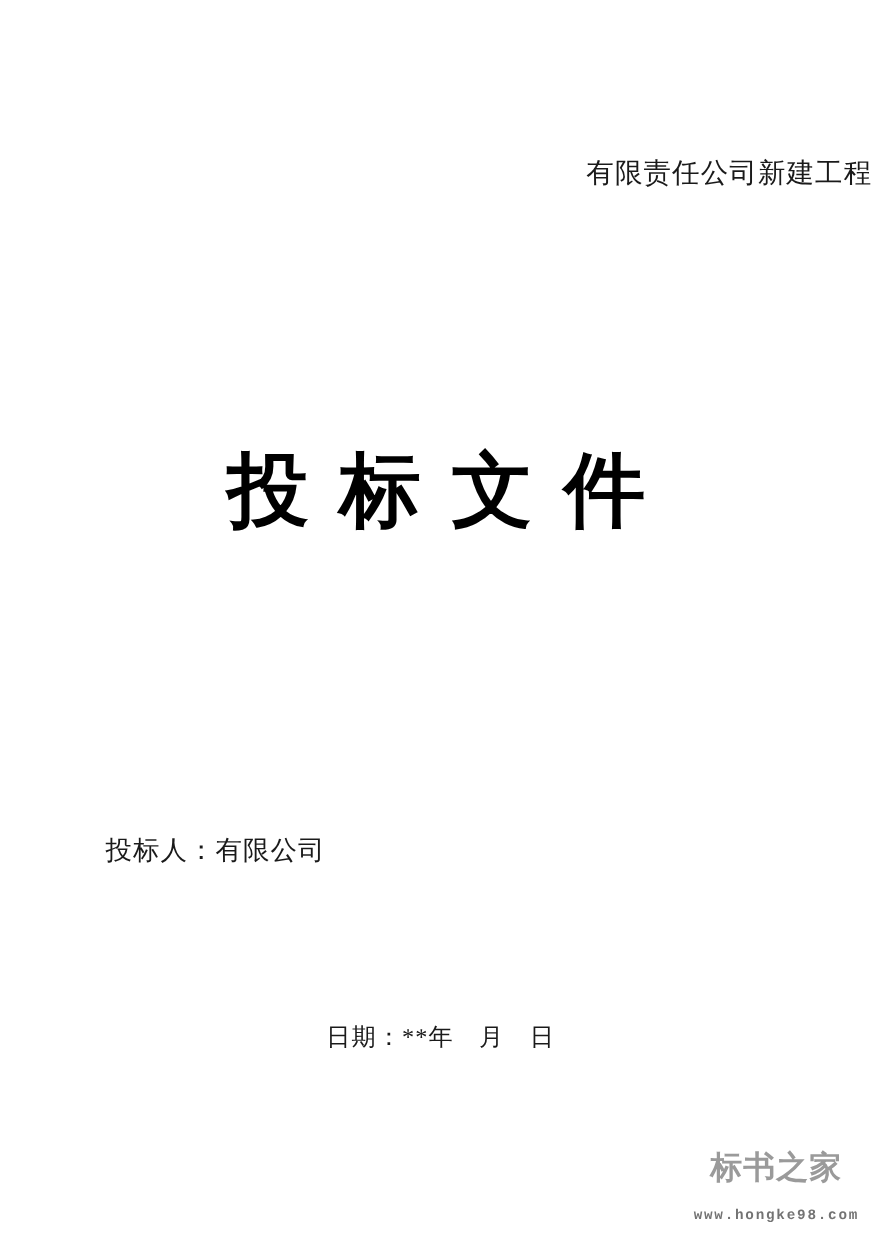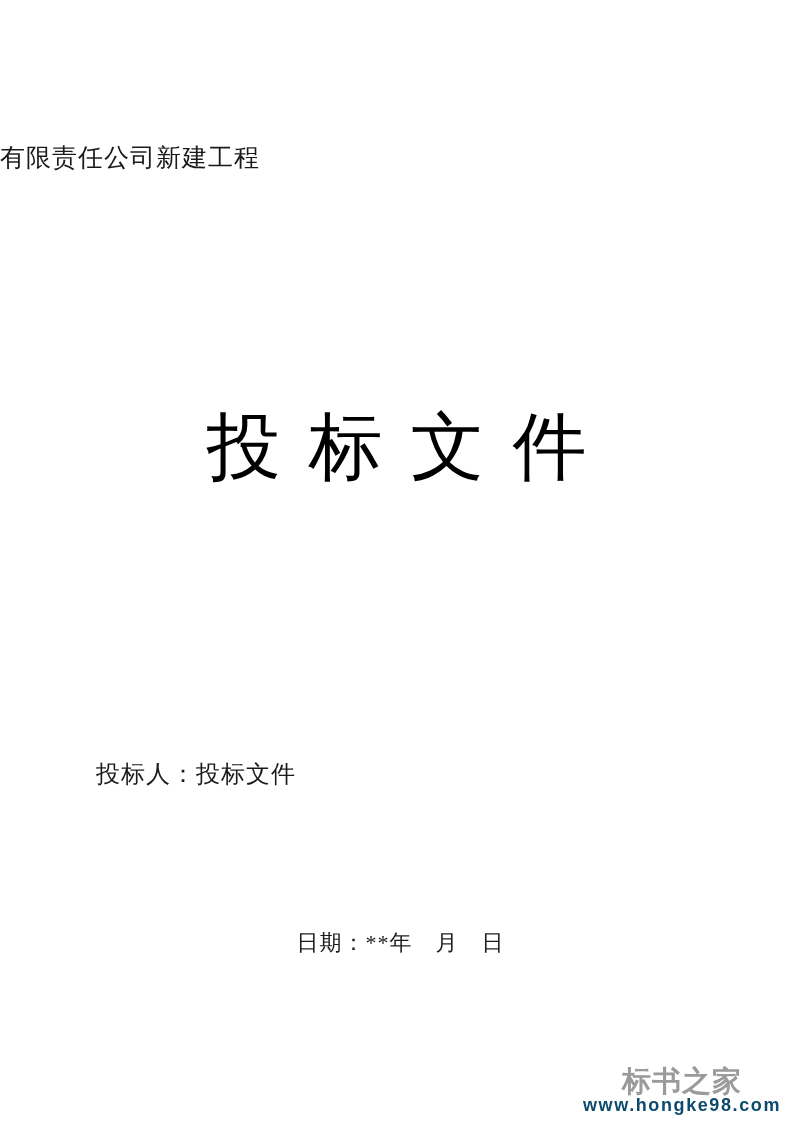--- a/index.html
+++ b/index.html
@@ -16,21 +16,21 @@
     font-family: "Liberation Serif", "DejaVu Serif", serif;
     color: #1a1a1a;
   }
 
   
   .doc-header {
     position: absolute;
     top: 142px;
     left: 0;
     width: 100%;
-    text-align: left;
+    text-align: right;
   }
   .doc-header .line1 {
     font-size: 25px;
     line-height: 32px;
     letter-spacing: 1px;
   }
   .doc-header .line2 {
     margin-top: 14px;
     font-size: 22px;
     line-height: 28px;
@@ -39,21 +39,21 @@
 
   
   .main-title {
     position: absolute;
     top: 404px;
     left: 0;
     width: 100%;
     text-align: center;
     font-size: 74px;
     line-height: 84px;
-    font-weight: 400;
+    font-weight: 700;
     color: #000000;
     font-family: "DejaVu Serif", "Liberation Serif", serif;
   }
   .main-title .spread {
     display: inline-block;
     letter-spacing: 28px;
     margin-right: -28px; 
   }
 
   
@@ -80,52 +80,52 @@
     letter-spacing: 1px;
     white-space: pre;
   }
 
   
   .watermark {
     position: absolute;
     right: 12px;
     bottom: 9px;
     text-align: center;
-    font-family: Liberation Sans, sans-serif;
+    font-family: Liberation Mono, monospace;
   }
   .wm-name {
     font-size: 29px;
     line-height: 30px;
     font-weight: 800;
     color: #9a9a9a;
     letter-spacing: 1px;
   }
   .wm-url {
-    margin-top: 1px;
-    font-size: 18px;
+    margin-top: 18px;
+    font-size: 13px;
     line-height: 16px;
     font-weight: 700;
-    color: #0c4a6e;
+    color: #737373;
     letter-spacing: 1.6px;
   }
 </style>
 </head>
 <body>
 
 <div class="page">
 
   <div class="doc-header">
     <div class="line1">有限责任公司新建工程</div>
   </div>
 
   <div class="main-title">
     <span class="spread">投标文件</span>
   </div>
 
-  <div class="field bidder">投标人：投标文件</div>
+  <div class="field bidder">投标人：有限公司</div>
 
 
   <div class="date-line">日期：**年　月　日</div>
 
   <div class="watermark">
     <div class="wm-name">标书之家</div>
     <div class="wm-url">www.hongke98.com</div>
   </div>
 
 </div>

